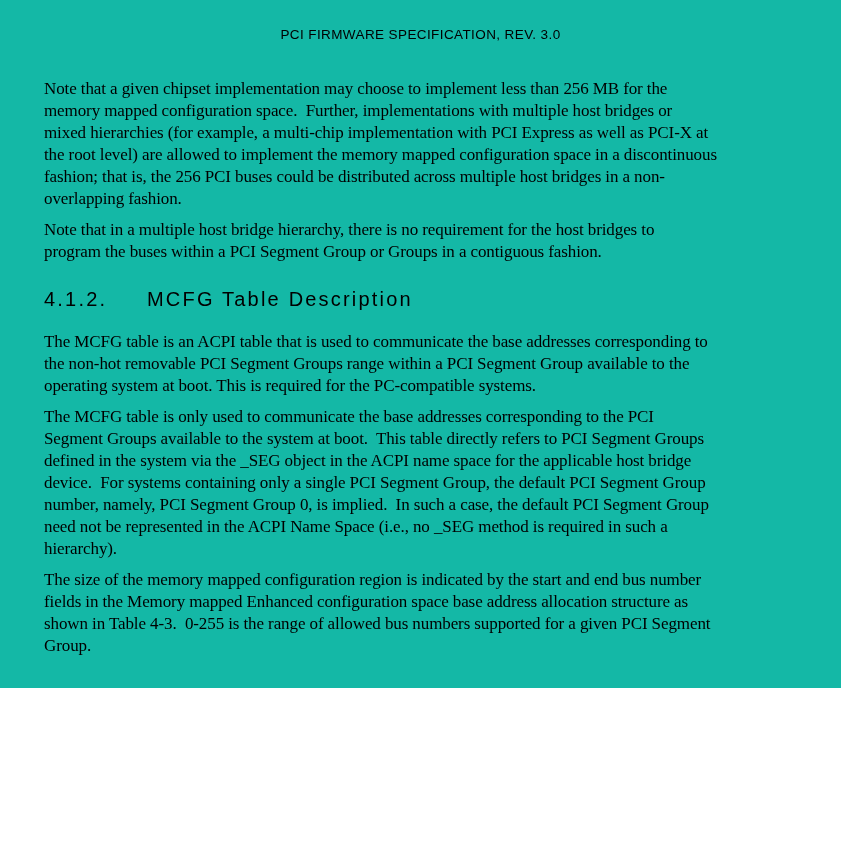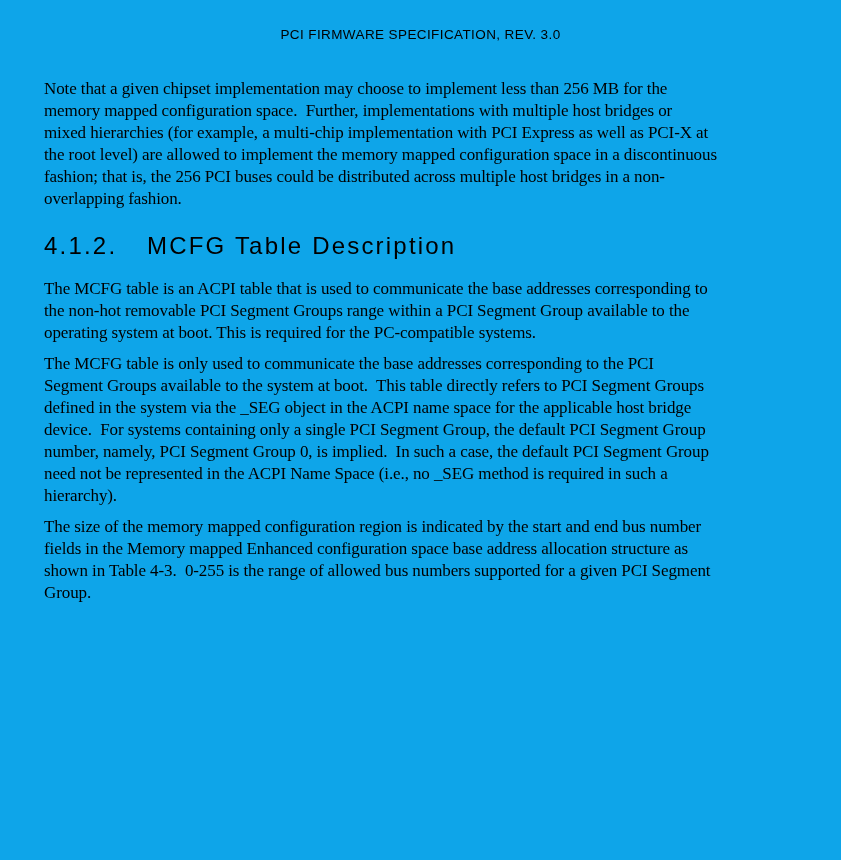--- a/index.html
+++ b/index.html
@@ -3,22 +3,22 @@
 <meta charset="utf-8">
 <style>
   html, body {
     margin: 0;
     padding: 0;
     background: #ffffff;
   }
   .page {
     position: relative;
     width: 841px;
-    height: 860px;
-    background: #0ea5e9;
+    height: 688px;
+    background: #14b8a6;
     color: #000000;
     overflow: hidden;
     font-family: "Liberation Serif", serif;
   }
   .running-header {
     position: absolute;
     top: 27px;
     left: 0;
     right: 0;
     text-align: center;
@@ -37,21 +37,21 @@
     margin: 0 0 9px 0;
     font-size: 17px;
     line-height: 22px;
     letter-spacing: -0.1px;
     white-space: pre;
     color: #000000;
   }
   h2.section-heading {
     margin: 24px 0 20px 0;
     font-family: "Liberation Sans", sans-serif;
-    font-size: 24px;
+    font-size: 20px;
     font-weight: 500;
     letter-spacing: 2.2px;
     line-height: 24px;
     color: #000000;
     display: flex;
     align-items: baseline;
   }
   .section-number {
     display: inline-block;
     width: 103px;
@@ -71,20 +71,22 @@
   <div class="content">
 
 
     <p class="body-para">Note that a given chipset implementation may choose to implement less than 256 MB for the
 memory mapped configuration space.  Further, implementations with multiple host bridges or
 mixed hierarchies (for example, a multi-chip implementation with PCI Express as well as PCI-X at
 the root level) are allowed to implement the memory mapped configuration space in a discontinuous
 fashion; that is, the 256 PCI buses could be distributed across multiple host bridges in a non-
 overlapping fashion.</p>
 
+    <p class="body-para">Note that in a multiple host bridge hierarchy, there is no requirement for the host bridges to
+program the buses within a PCI Segment Group or Groups in a contiguous fashion.</p>
 
     <h2 class="section-heading">
       <span class="section-number">4.1.2.</span>
       <span class="section-title">MCFG Table Description</span>
     </h2>
 
     <p class="body-para">The MCFG table is an ACPI table that is used to communicate the base addresses corresponding to
 the non-hot removable PCI Segment Groups range within a PCI Segment Group available to the
 operating system at boot. This is required for the PC-compatible systems.</p>
 

